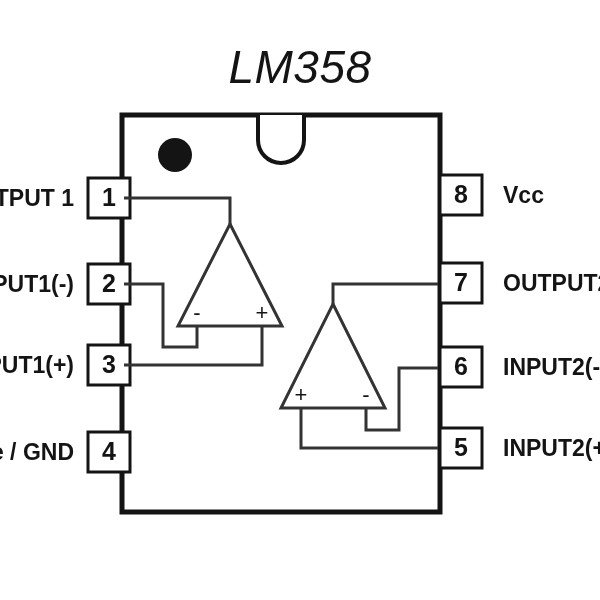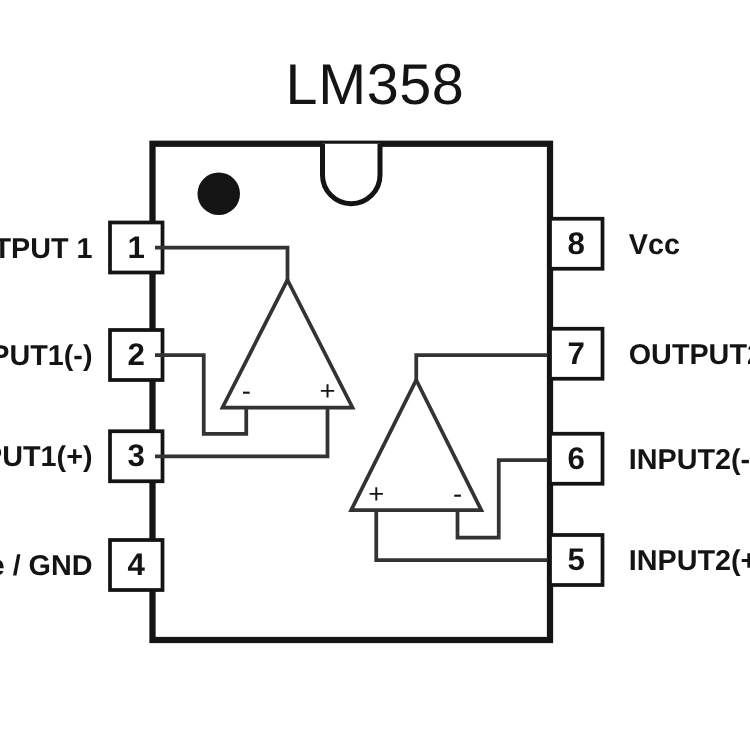--- a/index.html
+++ b/index.html
@@ -26,20 +26,21 @@
     left: 0;
     top: 44px;
     width: 600px;
     text-align: center;
     font-size: 46px;
     font-weight: 400;
     letter-spacing: 0.5px;
     line-height: 1;
     color: #141414;
     font-family: "Liberation Sans", sans-serif;
+    font-style: italic;
   }
   #schematic {
     position: absolute;
     left: 0;
     top: 0;
   }
   .pin-num {
     font-family: "Liberation Sans", sans-serif;
     font-size: 25px;
     font-weight: 700;

